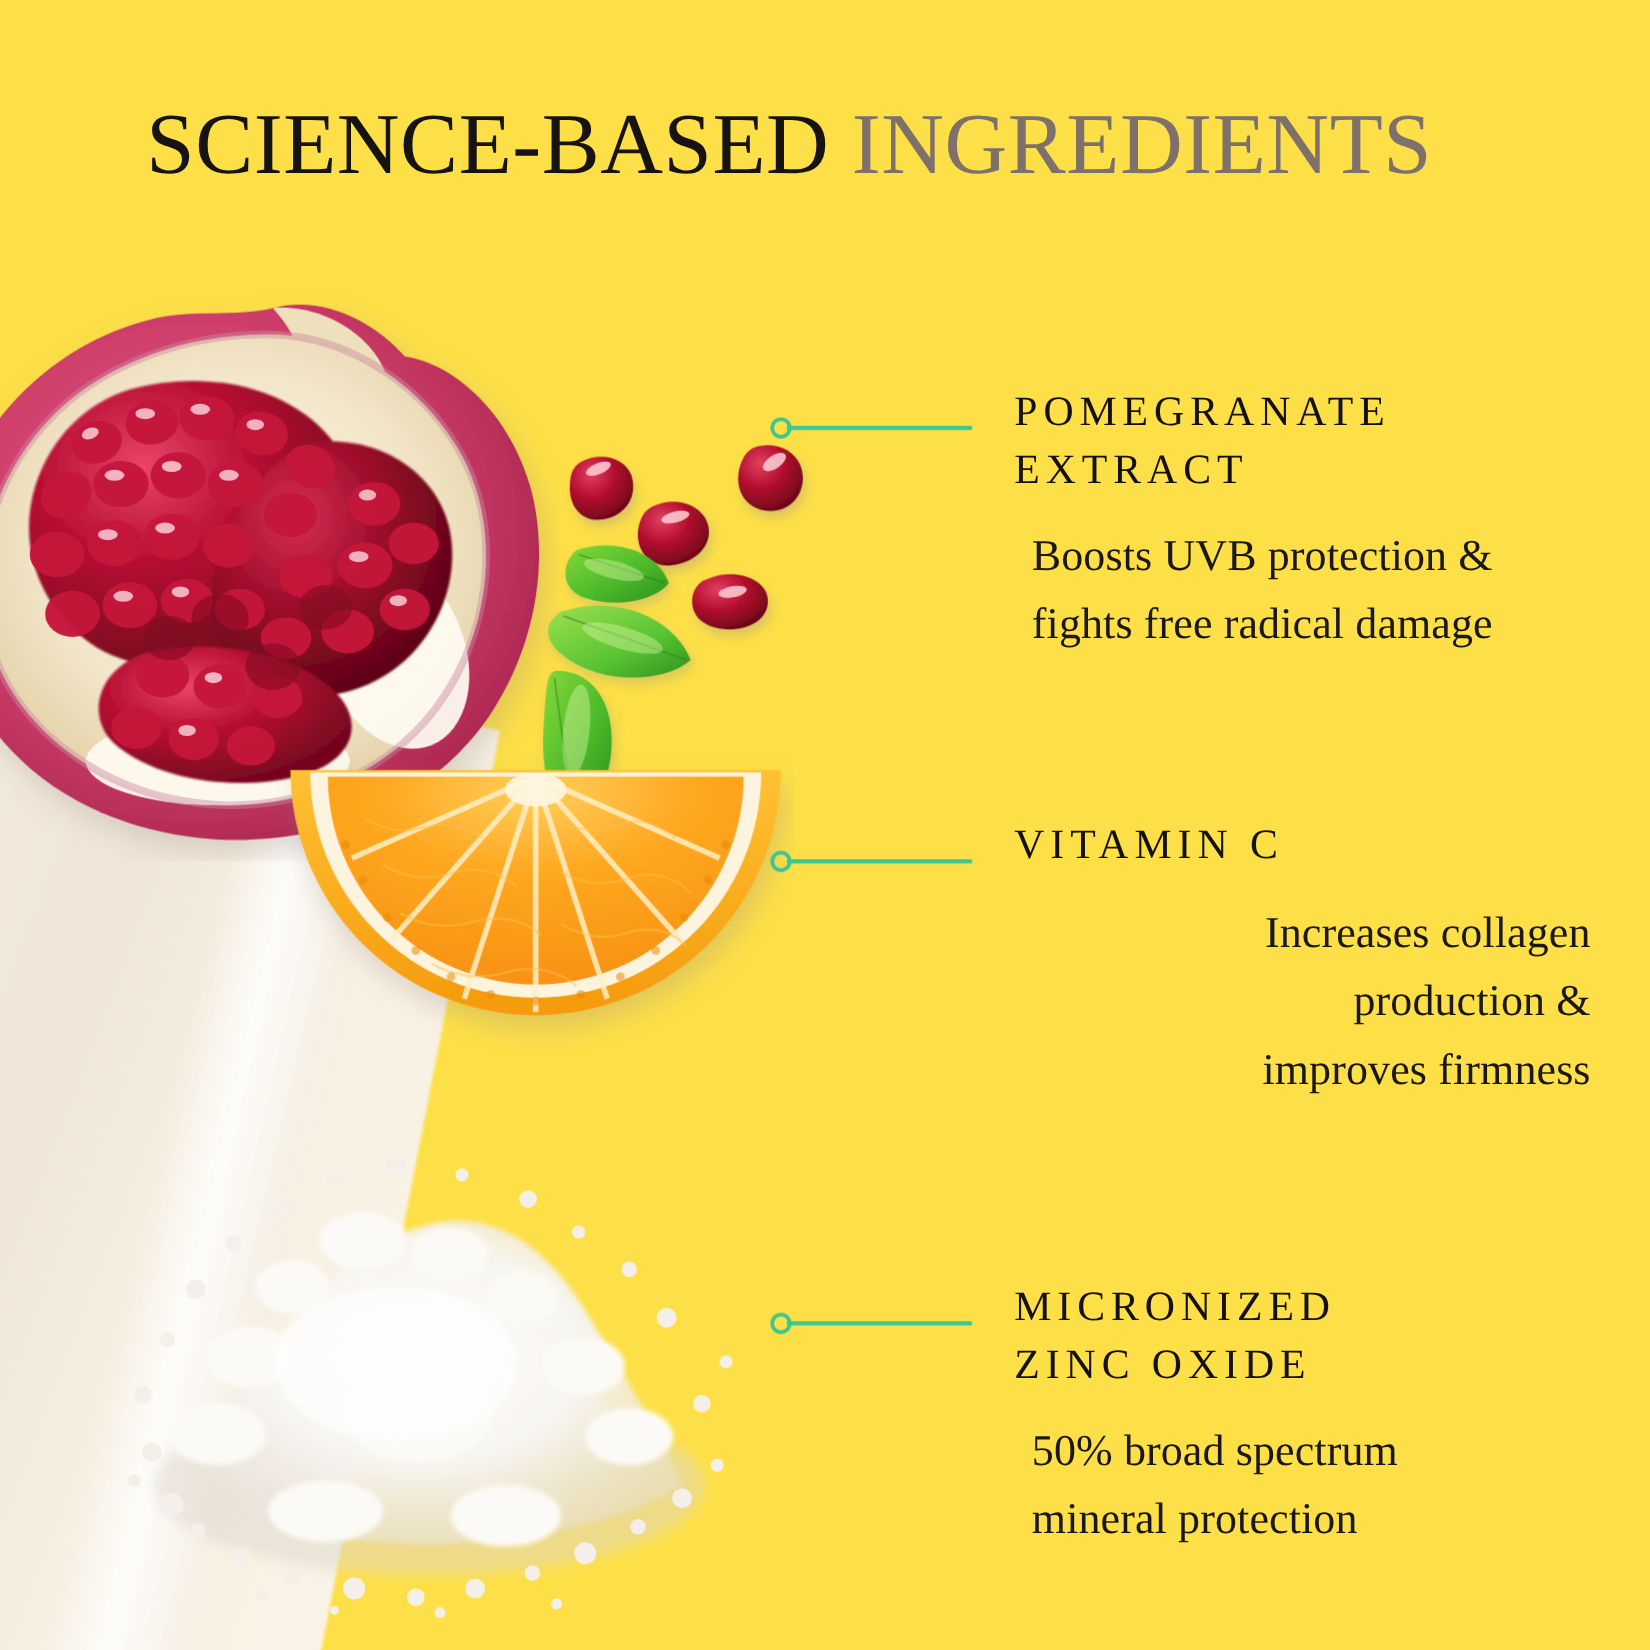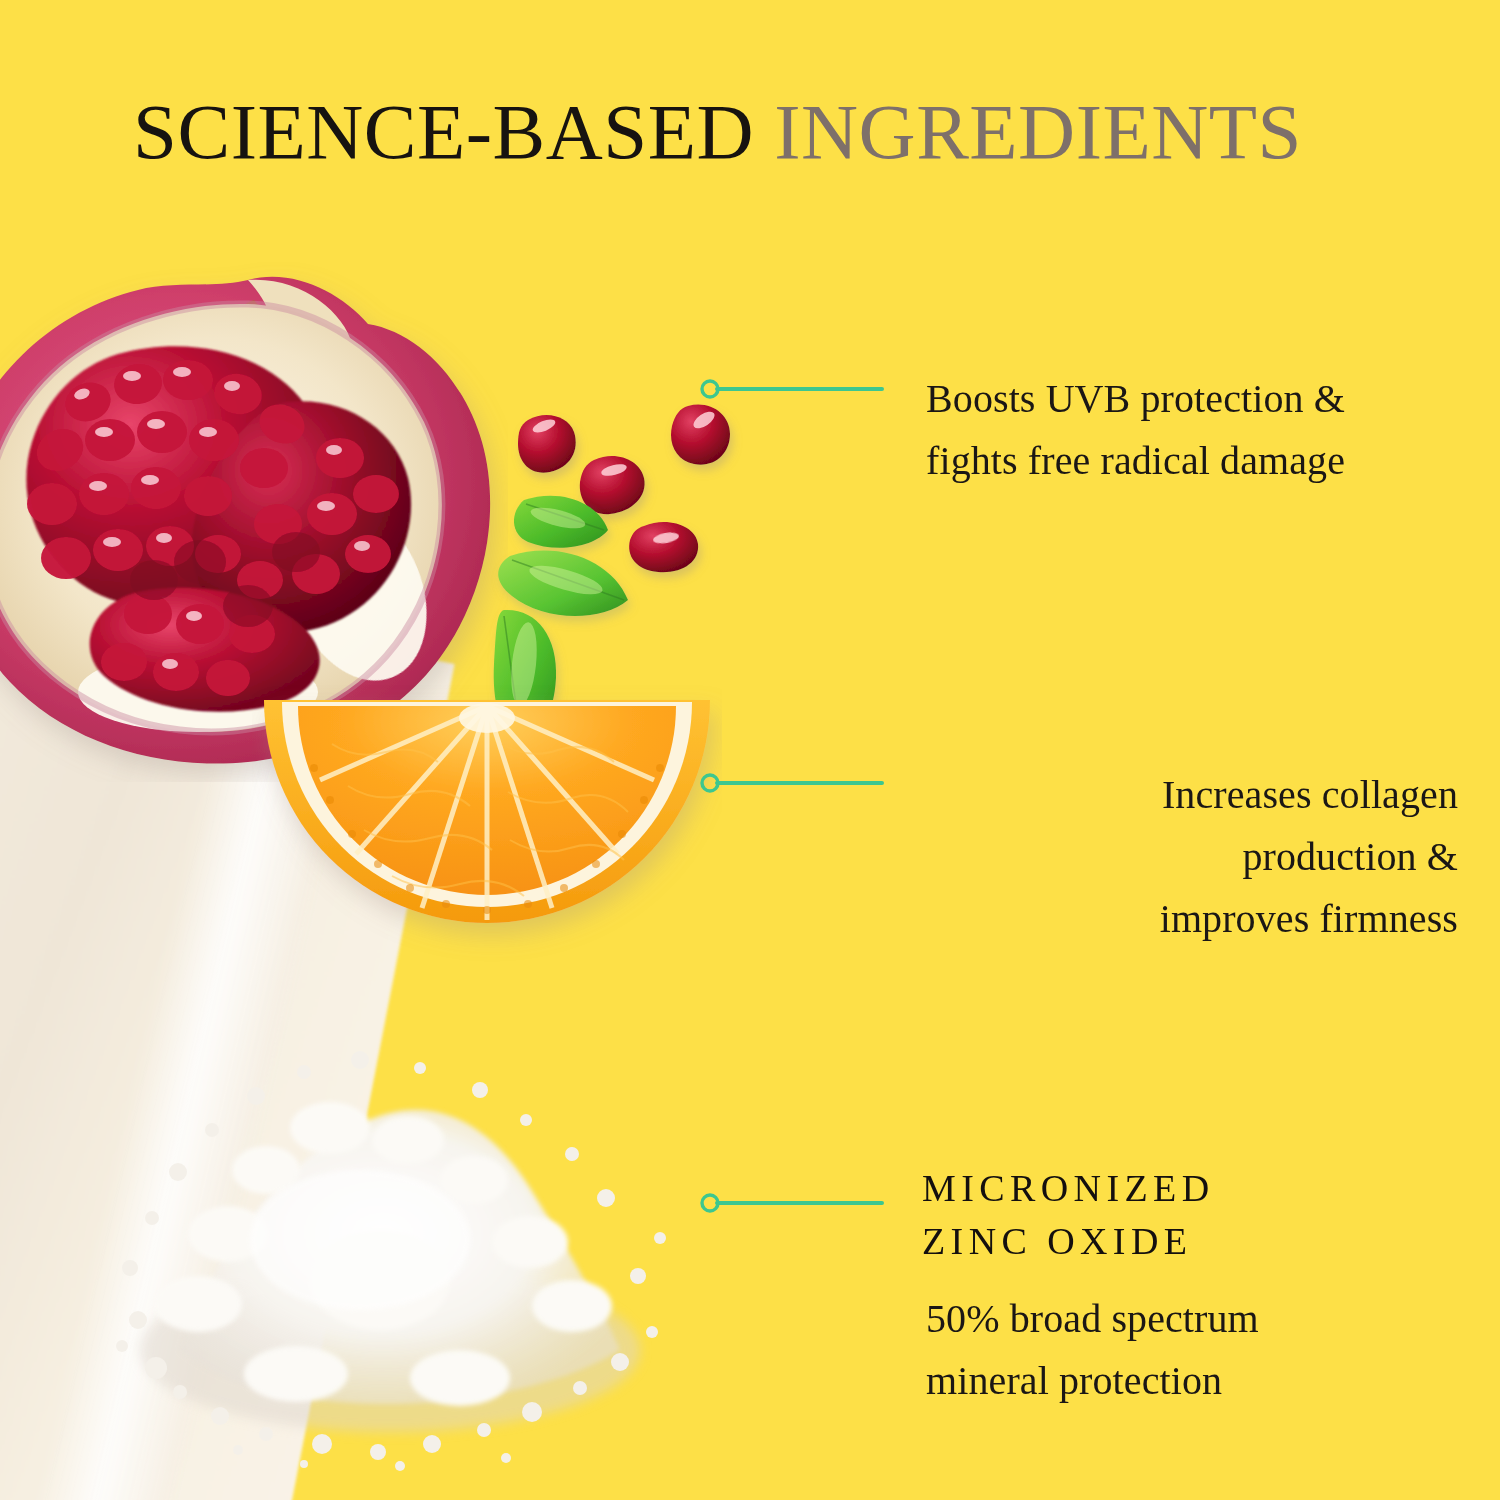--- a/index.html
+++ b/index.html
@@ -137,21 +137,21 @@
     letter-spacing: 5.4px;
     line-height: 53px;
     margin: 0;
     white-space: pre-line;
   }
   .callout-body {
     font-size: 40px;
     font-weight: 400;
     color: #1b1715;
     line-height: 62px;
-    margin: 4px;
+    margin: 16px;
     white-space: pre-line;
     letter-spacing: .1px;
   }
   .c1 .callout-body { margin-top: 20px; }
   .c2 .callout-body { margin-top: 22px; text-align: right; }
   .c3 .callout-body { margin-top: 20px; }
 </style>
 </head>
 <body>
 
@@ -514,33 +514,36 @@
   </div>
 
   <div class="callout c1" style="left:700px; top:378px;">
     <div class="marker">
       <svg viewBox="0 0 190 22" xmlns="http://www.w3.org/2000/svg">
         <line x1="17" y1="11" x2="182" y2="11" stroke="#3dc78f" stroke-width="4" stroke-linecap="round"></line>
         <circle cx="10" cy="11" r="8" fill="none" stroke="#3dc78f" stroke-width="3.4"></circle>
       </svg>
     </div>
     <div class="callout-text">
+      <div class="callout-heading">POMEGRANATE
+EXTRACT</div>
       <div class="callout-body">Boosts UVB protection &amp;
 fights free radical damage</div>
     </div>
   </div>
 
   <div class="callout c2" style="left:700px; top:772px;">
     <div class="marker">
       <svg viewBox="0 0 190 22" xmlns="http://www.w3.org/2000/svg">
         <line x1="17" y1="11" x2="182" y2="11" stroke="#3dc78f" stroke-width="4" stroke-linecap="round"></line>
         <circle cx="10" cy="11" r="8" fill="none" stroke="#3dc78f" stroke-width="3.4"></circle>
       </svg>
     </div>
     <div class="callout-text">
+      <div class="callout-heading">VITAMIN C</div>
       <div class="callout-body">Increases collagen
 production &amp;
 improves firmness</div>
     </div>
   </div>
 
   <div class="callout c3" style="left:700px; top:1192px;">
     <div class="marker">
       <svg viewBox="0 0 190 22" xmlns="http://www.w3.org/2000/svg">
         <line x1="17" y1="11" x2="182" y2="11" stroke="#3dc78f" stroke-width="4" stroke-linecap="round"></line>

